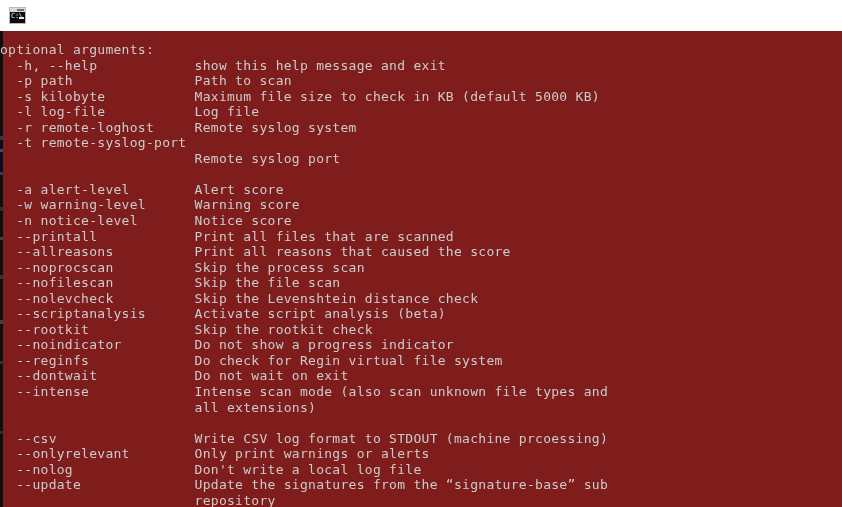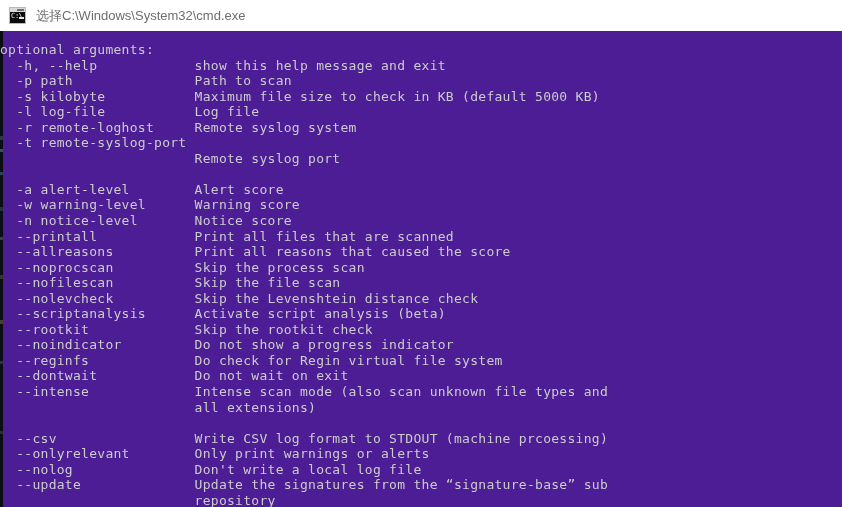--- a/index.html
+++ b/index.html
@@ -91,21 +91,21 @@
     letter-spacing: 0px;
   }
 
   
   #console {
     position: absolute;
     left: 0;
     top: 31px;
     width: 842px;
     height: 476px;
-    background: #4c1d95;
+    background: #7f1d1d;
     overflow: hidden;
   }
   
   #left-sliver {
     position: absolute;
     left: 0;
     top: 0;
     width: 3px;
     height: 476px;
     background: #0b0f13;
@@ -153,21 +153,20 @@
 <body>
 
 <div id="window">
 
   <div id="titlebar">
     <div id="app-icon">
       <div class="icon-bar"></div>
       <div class="icon-prompt">C:\</div>
       <div class="icon-underscore"></div>
     </div>
-    <div id="title-text">选择C:\Windows\System32\cmd.exe</div>
   </div>
 
   <div id="console">
     <div id="left-sliver">
       <div class="fleck" style="top:105px;height:4px;background:#2b3a47;"></div>
       <div class="fleck" style="top:118px;height:3px;background:#35506b;"></div>
       <div class="fleck" style="top:141px;height:3px;background:#2c4256;"></div>
       <div class="fleck" style="top:176px;height:4px;background:#24323c;"></div>
       <div class="fleck" style="top:206px;height:3px;background:#2f4450;"></div>
       <div class="fleck" style="top:244px;height:4px;background:#3b3326;"></div>

